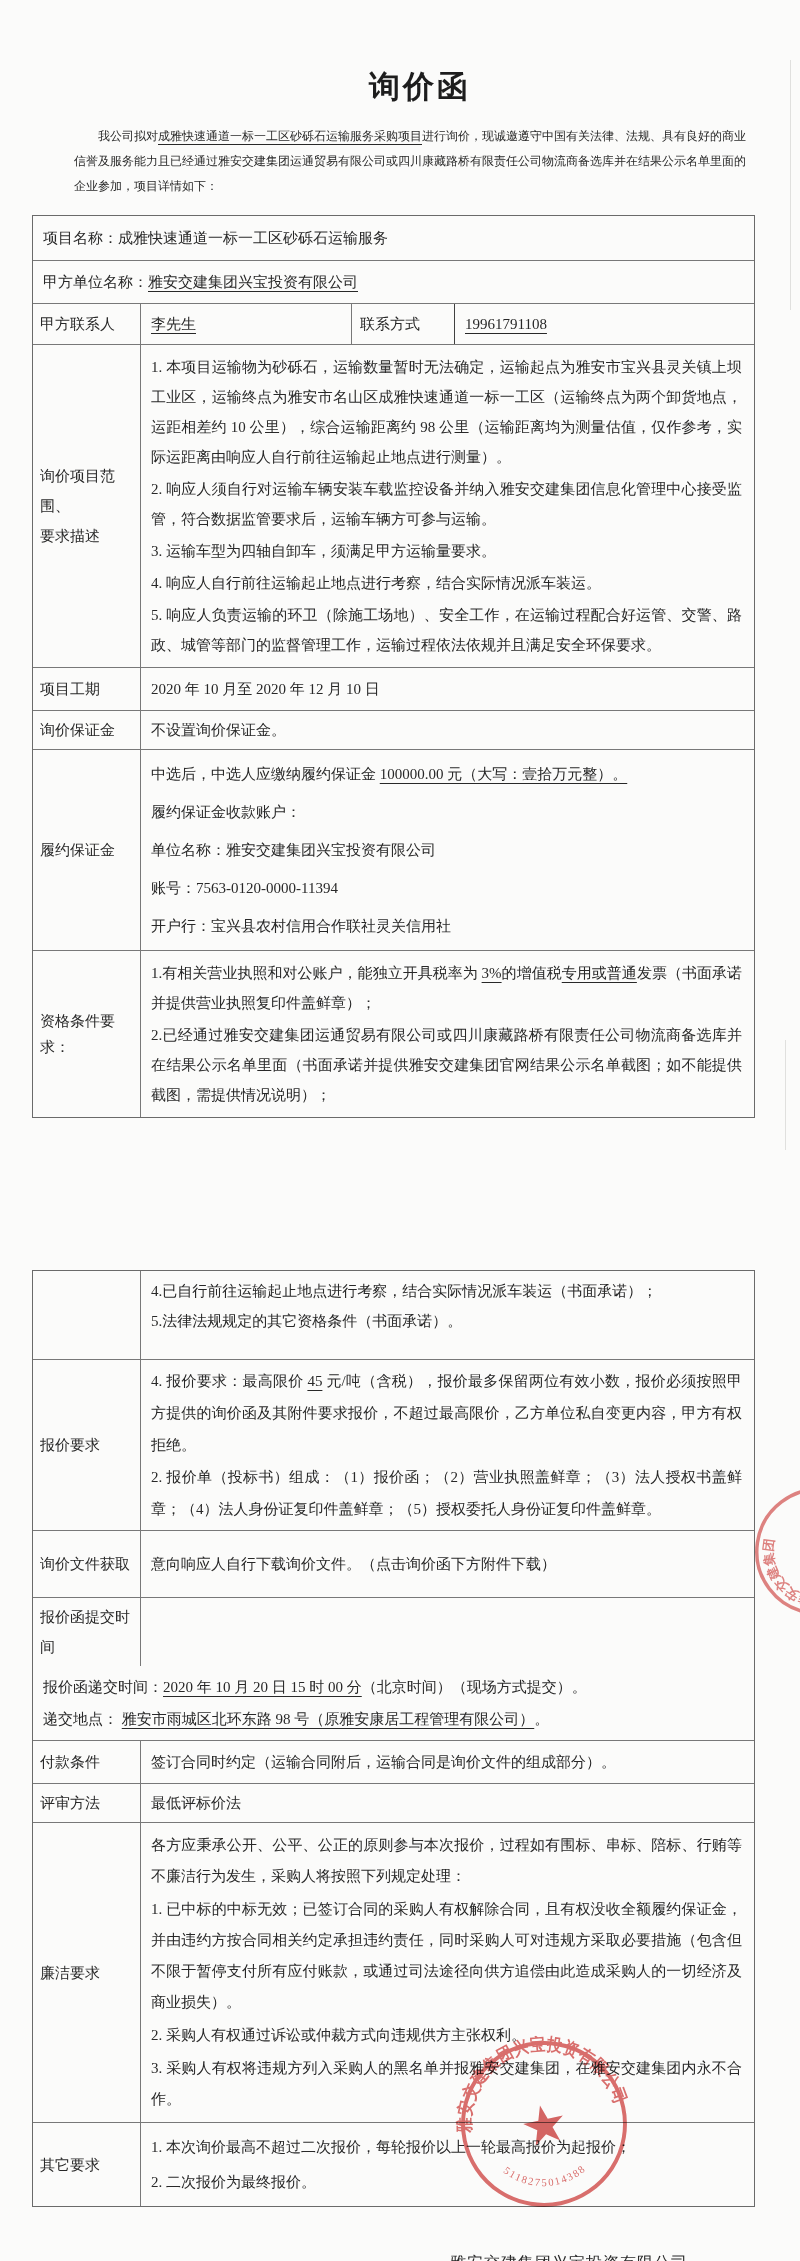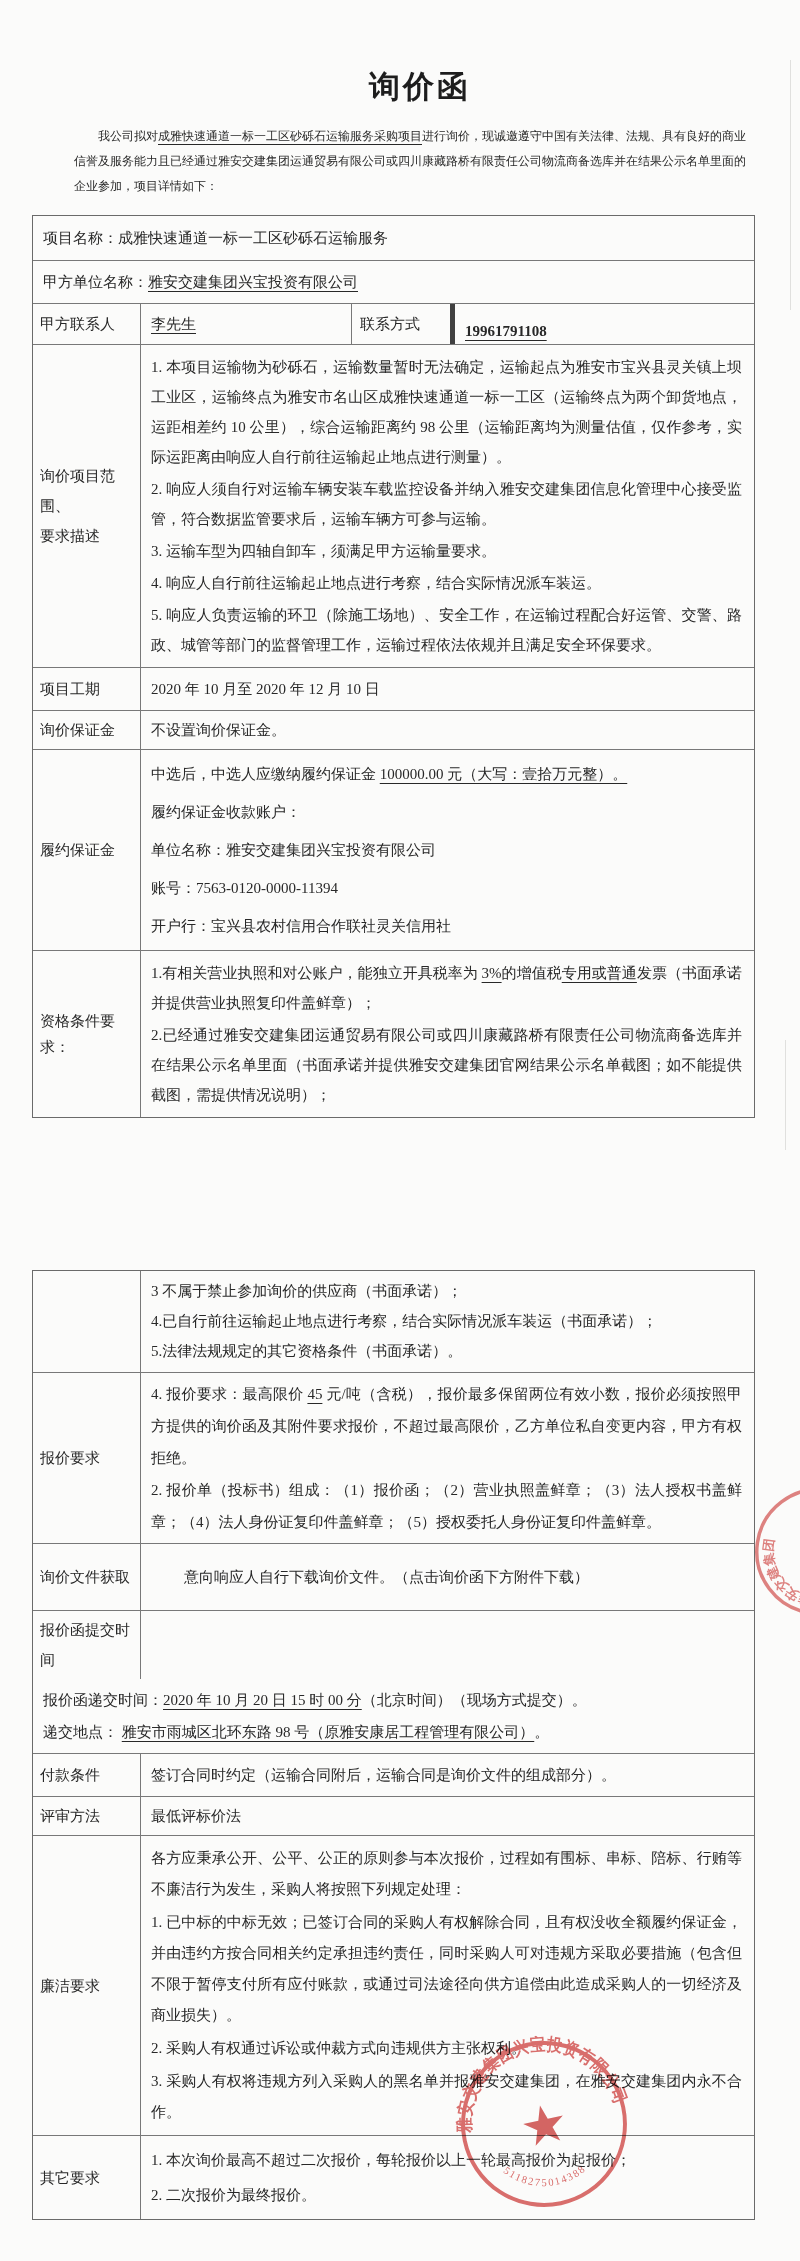--- a/index.html
+++ b/index.html
@@ -34,22 +34,22 @@
     width:108px;min-width:108px;box-sizing:border-box;
     border-right:1px solid #787878;
     display:flex;align-items:center;
     padding:4px 4px 4px 7px;line-height:26px;
   }
   .lab-col{flex-direction:column;align-items:flex-start;justify-content:center;line-height:30px;}
   .val{flex:1;box-sizing:border-box;padding:5px 12px 5px 10px;text-align:justify;}
   .v-center{display:flex;align-items:center;}
   .full{flex:1;box-sizing:border-box;padding:5px 10px;display:flex;align-items:center;}
   .c2{width:211px;min-width:211px;box-sizing:border-box;border-right:1px solid #787878;display:flex;align-items:center;padding:4px 10px;}
-  .c3{width:103px;min-width:103px;box-sizing:border-box;border-right:5px solid #404040;display:flex;align-items:center;padding:4px 20px 4px 8px;}
-  .c4{flex:1;display:flex;align-items:flex-end;padding:4px 10px;box-sizing:border-box;font-weight:bold;}
+  .c3{width:103px;min-width:103px;box-sizing:border-box;border-right:1px solid #404040;display:flex;align-items:center;padding:4px 20px 4px 8px;}
+  .c4{flex:1;display:flex;align-items:center;padding:4px 10px;box-sizing:border-box;}
   .lh30 .li-line{line-height:30px;margin:2px 0;}
   .lh29 .li-line{line-height:29px;margin:1px 0;}
   .lh31 .li-line{line-height:31px;margin:2px 0;}
   .lh32 .li-line{line-height:32px;margin:3px 0;}
   .lh38{line-height:38px;}
   .lh38 .li-line{line-height:38px;}
   .seg-line{line-height:32px;}
   .sig-wrap{display:flex;justify-content:flex-end;margin:46px 112px 0 0;}
   .sig-inner{text-align:center;}
   .sig-company{font-size:16px;letter-spacing:1px;}
@@ -143,35 +143,34 @@
       </div>
     </div>
 
   </div>
 
   <div class="tbl tbl2">
 
     <div class="row" style="min-height:88px;">
       <div class="lab"></div>
       <div class="val lh29">
-          <div class="li-line">3 不属于禁止参加询价的供应商（书面承诺）；</div>
           <div class="li-line">4.已自行前往运输起止地点进行考察，结合实际情况派车装运（书面承诺）；</div>
           <div class="li-line">5.法律法规规定的其它资格条件（书面承诺）。</div>
         </div>
     </div>
 
     <div class="row" style="min-height:126px;">
       <div class="lab">报价要求</div>
       <div class="val">
         <div class="seg-line"><span>4. 报价要求：最高限价 </span><span class="u">45</span><span> 元/吨（含税），报价最多保留两位有效小数，报价必须按照甲方提供的询价函及其附件要求报价，不超过最高限价，乙方单位私自变更内容，甲方有权拒绝。</span></div>
         <div class="seg-line">2. 报价单（投标书）组成：（1）报价函；（2）营业执照盖鲜章；（3）法人授权书盖鲜章；（4）法人身份证复印件盖鲜章；（5）授权委托人身份证复印件盖鲜章。</div>
       </div>
     </div>
 
-    <div class="row" style="min-height:66px;gap:33px;">
+    <div class="row" style="min-height:66px;">
       <div class="lab">询价文件获取</div>
       <div class="val v-center">意向响应人自行下载询价文件。（点击询价函下方附件下载）</div>
     </div>
 
     <div class="row" style="min-height:66px;flex-direction:column;">
       <div class="lab lab-col">
           <div class="lbl-line">报价函提交时</div>
           <div class="lbl-line">间</div>
         </div>
       <div class="val">

